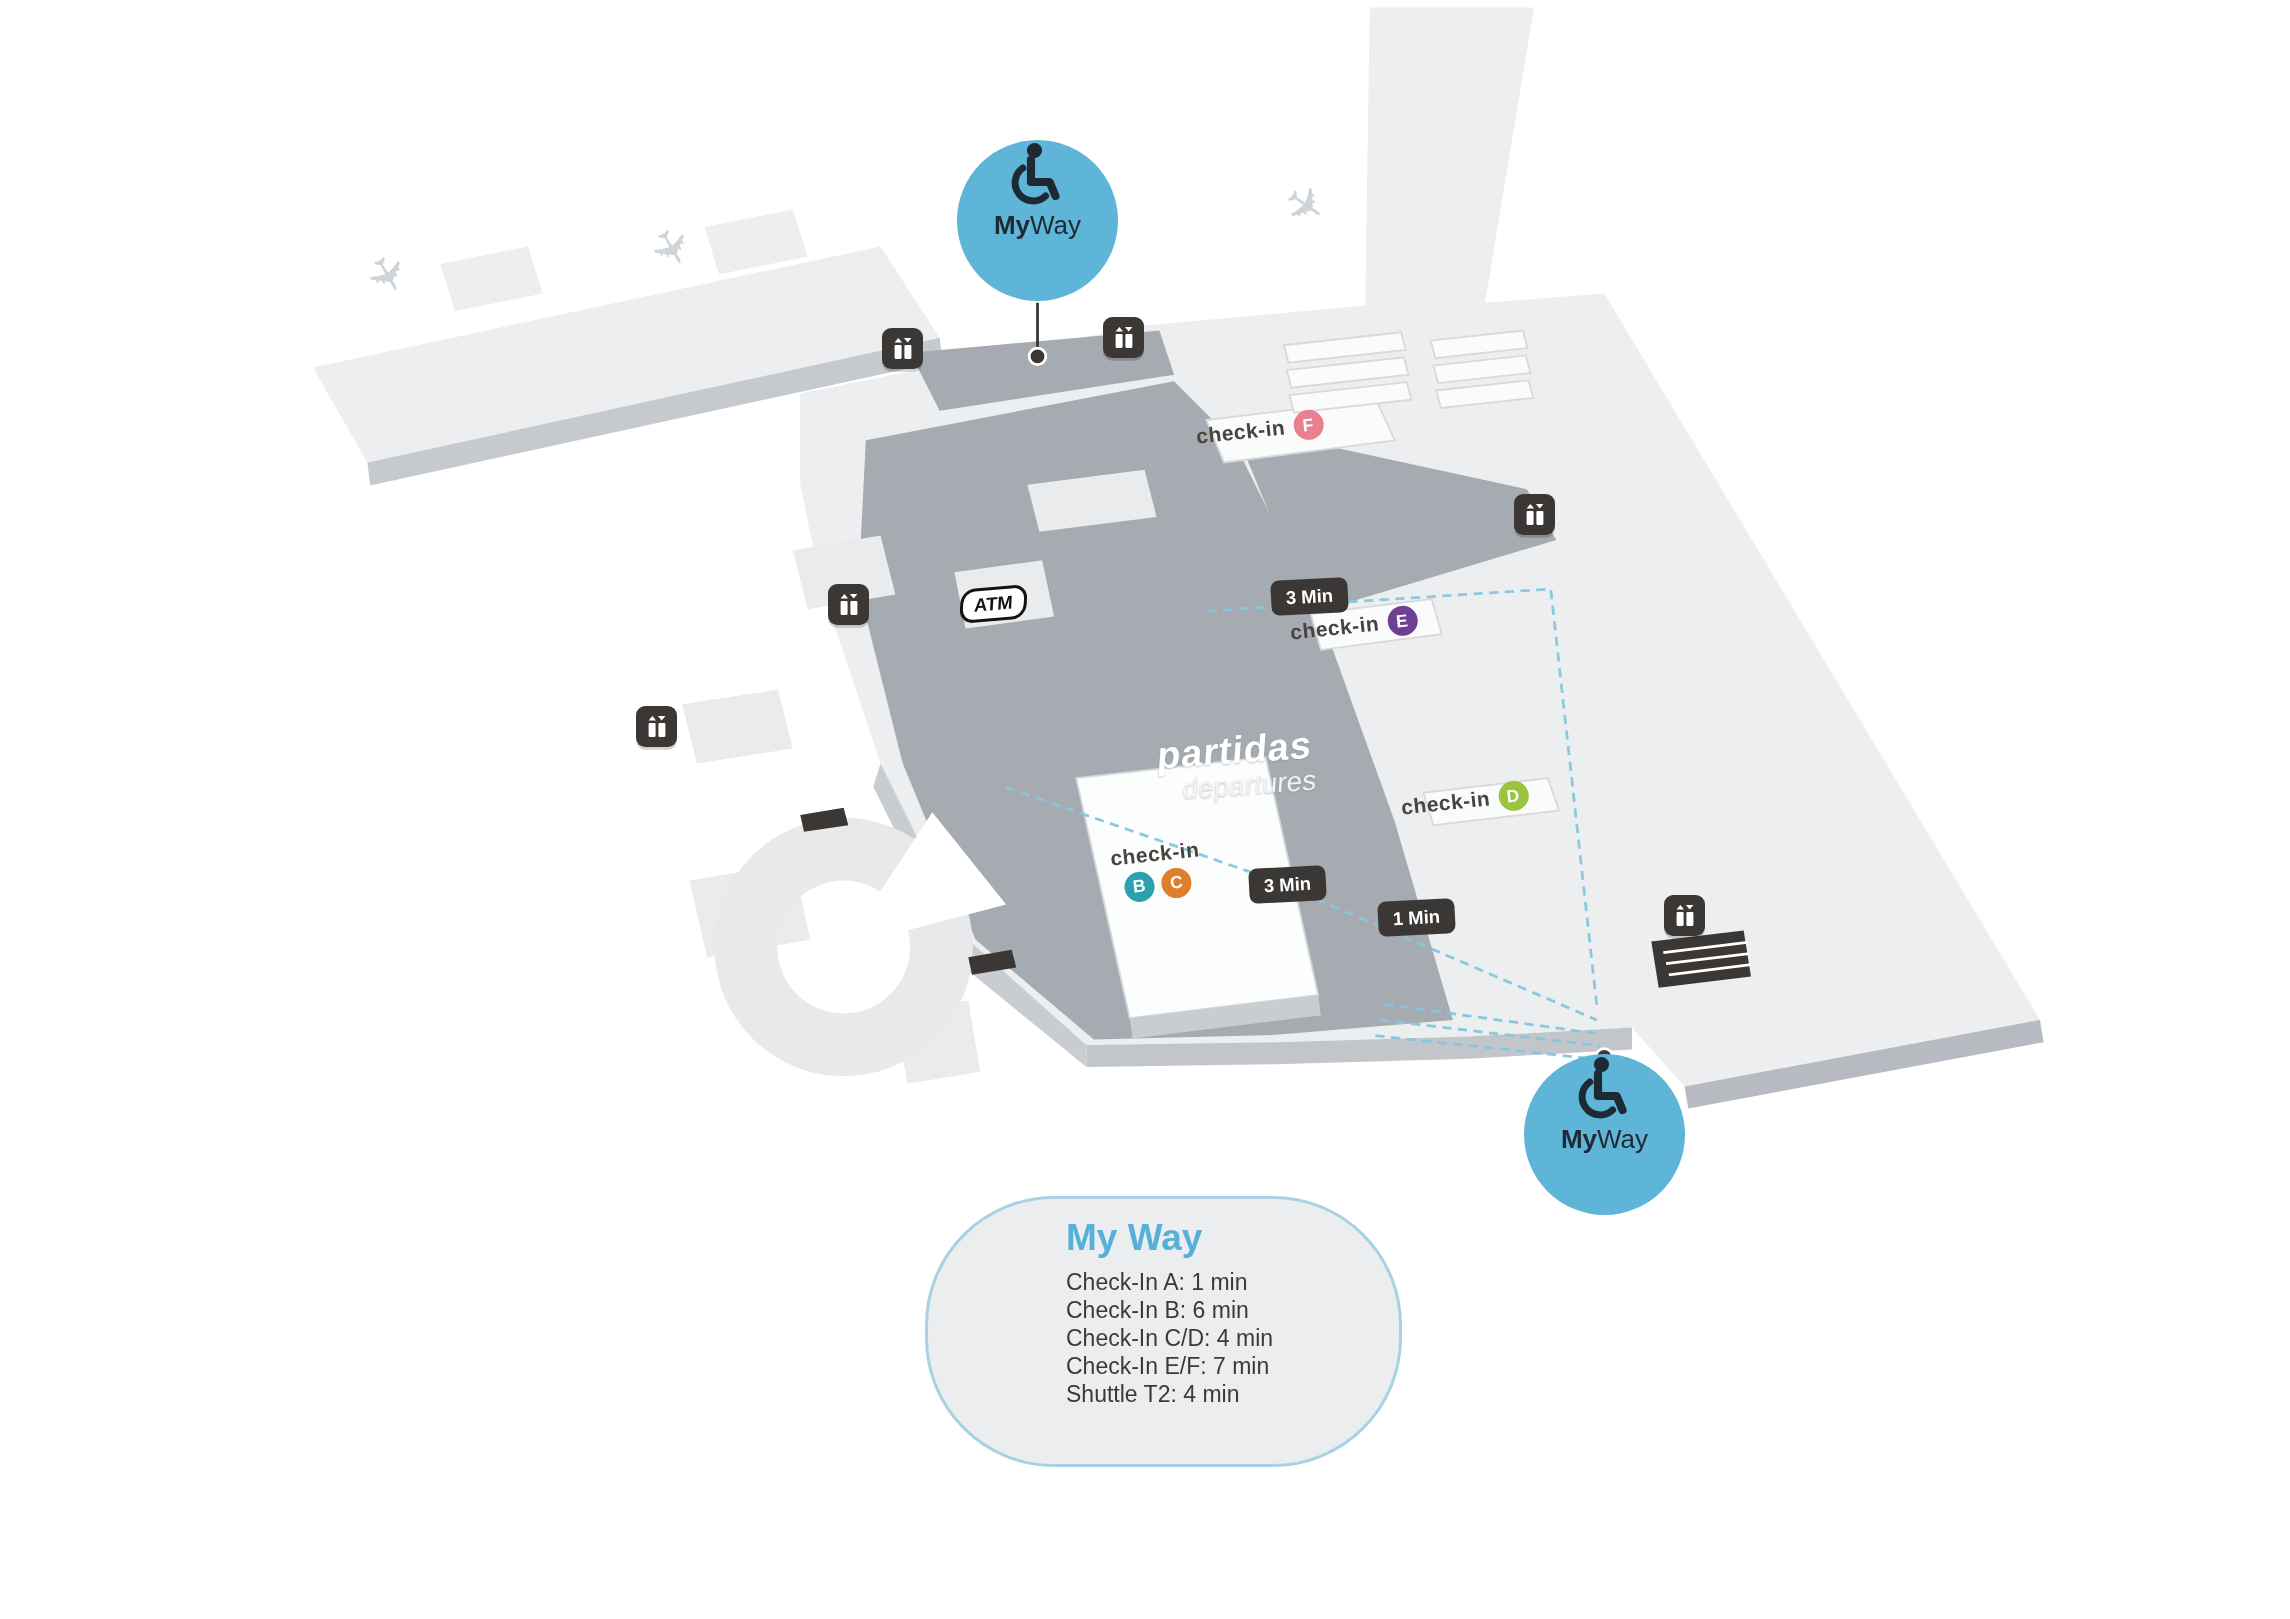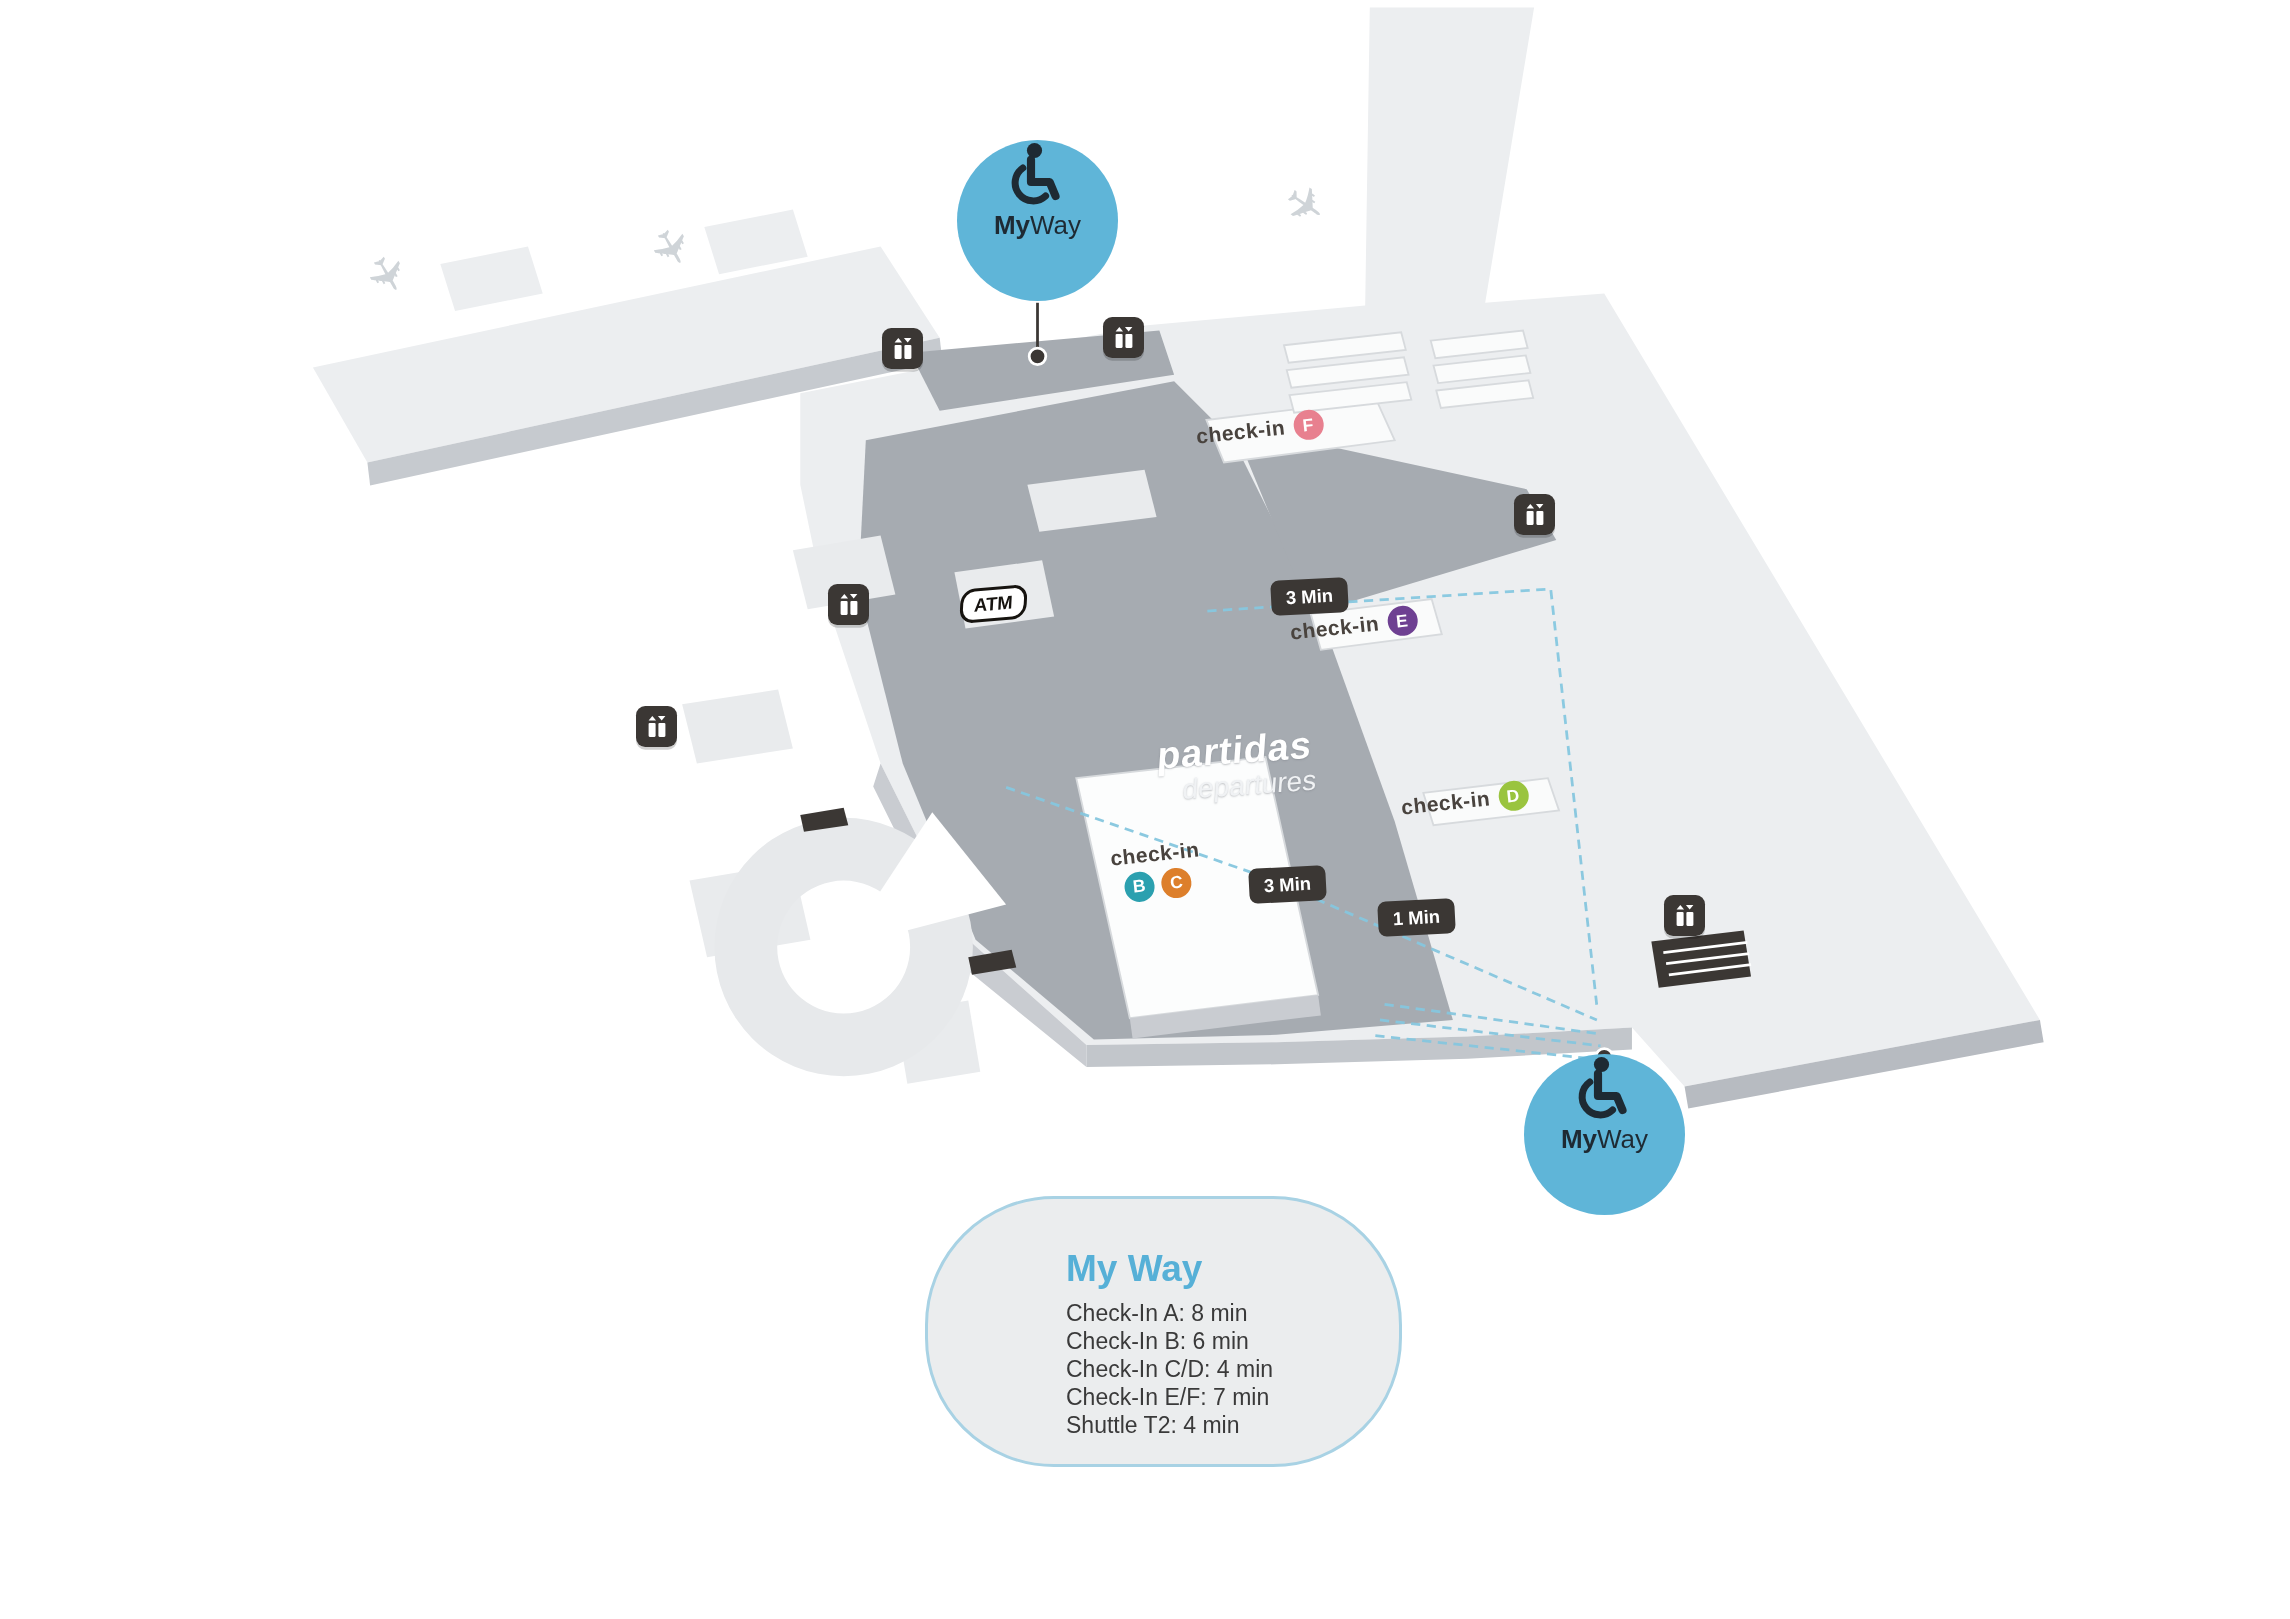--- a/index.html
+++ b/index.html
@@ -39,21 +39,21 @@
   .floor-text .p2{font-size:28px;margin-left:28px;margin-top:-1.8px;color:#f0f2f4;}
 
   
   .myway{position:absolute;width:161px;height:161px;border-radius:50%;background:#5fb5d8;
          display:flex;flex-direction:column;align-items:center;justify-content:flex-start;}
   .myway .mw-label{font-size:26px;color:#1e2a33;margin-top:0px;}
   .myway .mw-label b{font-weight:bold;}
 
   
   .card{position:absolute;left:925px;top:1196px;width:477px;height:271px;background:#ebedee;
-        border:3.7px solid #a8d2e4;border-radius:129px;box-sizing:border-box;padding:49px 37px 0 138px;}
+        border:3.7px solid #a8d2e4;border-radius:129px;box-sizing:border-box;padding:18px 37px 0 138px;}
   .card .title{color:#56b0d7;font-size:37px;font-weight:bold;margin:0 0 9.2px 0;}
   .card .line{color:#3a3a3a;font-size:23px;line-height:28px;}
 </style>
 </head>
 <body>
 
 <div class="stage">
 
   <svg class="map-svg" width="2291" height="1620" viewBox="0 0 2482 1755">
 
@@ -220,21 +220,21 @@
     <svg width="70" height="70" viewBox="0 0 60 60">
       <circle cx="27" cy="9" r="6.5" fill="#1e2a33"></circle>
       <path d="M24 17 L24 36 L40 36 L45 48" fill="none" stroke="#1e2a33" stroke-width="7" stroke-linecap="round" stroke-linejoin="round"></path>
       <path d="M17 24 A 15.5 15.5 0 1 0 36.5 48" fill="none" stroke="#1e2a33" stroke-width="6" stroke-linecap="round"></path>
     </svg>
     <div class="mw-label"><b>My</b><span>Way</span></div>
   </div>
 
   <div class="card">
     <div class="title">My Way</div>
-    <div class="line">Check-In A: 8 min</div>
+    <div class="line">Check-In A: 1 min</div>
     <div class="line">Check-In B: 6 min</div>
     <div class="line">Check-In C/D: 4 min</div>
     <div class="line">Check-In E/F: 7 min</div>
     <div class="line">Shuttle T2: 4 min</div>
   </div>
 
 </div>
 
 
 </body></html>

